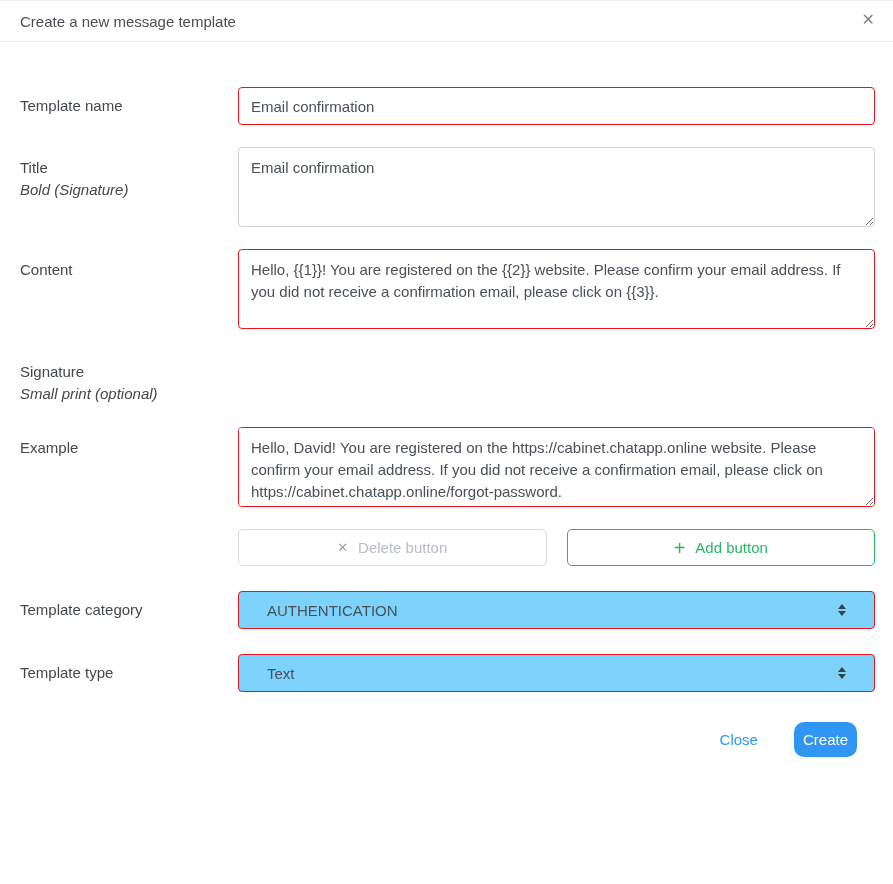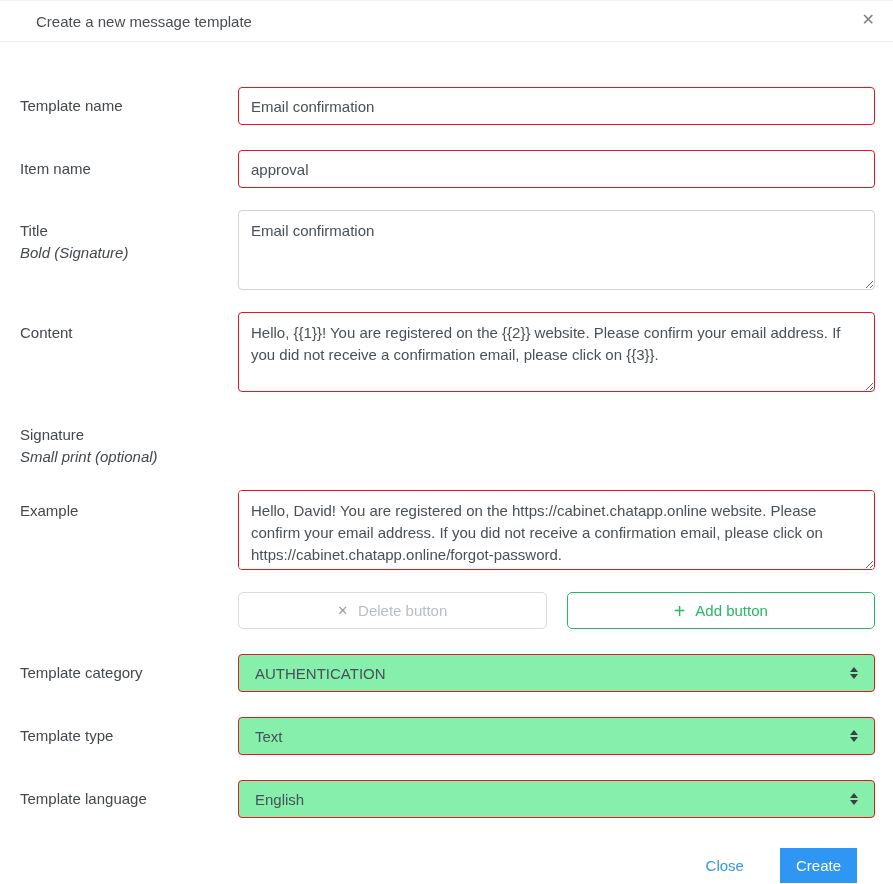--- a/index.html
+++ b/index.html
@@ -9,21 +9,21 @@
     --border:#ced4da;
     --text:#495057;
     --label:#43484d;
     --muted:#b9bec4;
   }
   *{box-sizing:border-box;margin:0;padding:0;}
   html,body{width:893px;height:884px;background:#fff;overflow:hidden;
     font-family:"Liberation Sans","DejaVu Sans",sans-serif;color:var(--text);}
   .modal{width:893px;height:884px;background:#fff;border-top:1px solid #f1f3f4;}
   .modal-header{position:relative;height:41px;border-bottom:1px solid #eceef0;
-    display:flex;align-items:center;padding:0 36px;}
+    display:flex;align-items:center;padding:0 20px;}
   .modal-title{font-size:15px;color:#4a4e52;}
   .close-x{position:absolute;right:18px;top:50%;transform:translateY(-55%);
     font-size:16px;color:#7d8階288;color:#7d8288;cursor:pointer;line-height:1;}
   .modal-body{padding:20px 18px 0 20px;}
   .row{display:flex;margin-bottom:22px;}
   .row.center{align-items:center;margin-top:25px;}
   .label-col{width:218px;flex:0 0 218px;padding-right:12px;}
   .label-col.top{padding-top:10px;}
   .label{font-size:15px;color:var(--label);line-height:22px;}
   .sublabel{font-size:15px;color:var(--label);font-style:italic;line-height:22px;}
@@ -36,33 +36,33 @@
     font-family:"Liberation Sans","DejaVu Sans",sans-serif;resize:vertical;display:block;background:#fff;}
   .invalid{border:1.5px solid var(--red) !important;}
   .two-btns{display:flex;gap:20px;}
   .ghost-btn{flex:1;height:37px;border:1px solid #d9dcdf;border-radius:5px;background:#fff;
     font-size:15px;display:flex;align-items:center;justify-content:center;gap:10px;cursor:pointer;
     font-family:"Liberation Sans","DejaVu Sans",sans-serif;}
   .ghost-btn.delete{color:var(--muted);}
   .ghost-btn.delete .x-ic{color:#9aa0a6;font-size:13px;font-weight:bold;}
   .ghost-btn.add{border:1px solid var(--green);color:var(--green);}
   .ghost-btn.add .plus-ic{color:var(--green);font-size:20px;font-weight:400;line-height:1;}
-  .select{width:100%;height:38px;border:1px solid var(--border);border-radius:4px;background:#86efac;
-    display:flex;align-items:center;justify-content:space-between;padding:0 16px;font-size:15px;
+  .select{width:100%;height:38px;border:1px solid var(--border);border-radius:4px;background:#7dd3fc;
+    display:flex;align-items:center;justify-content:space-between;padding:0 28px;font-size:15px;
     color:var(--text);cursor:pointer;}
   .updown{display:flex;flex-direction:column;gap:2px;align-items:center;}
   .updown .tri-up{width:0;height:0;border-left:4px solid transparent;border-right:4px solid transparent;
     border-bottom:5px solid #3c4043;}
   .updown .tri-down{width:0;height:0;border-left:4px solid transparent;border-right:4px solid transparent;
     border-top:5px solid #3c4043;}
   .modal-footer{display:flex;justify-content:flex-end;align-items:center;gap:36px;
     padding:8px 18px 0 0;}
   .close-link{color:var(--blue);font-size:15px;cursor:pointer;text-decoration:none;}
-  .create-btn{background:var(--blue);color:#fff;border:none;border-radius:0;height:35px;
-    padding:0 16px;font-size:15px;cursor:pointer;
+  .create-btn{background:var(--blue);color:#fff;border:none;border-radius:10px;height:35px;
+    padding:0 9px;font-size:15px;cursor:pointer;
     font-family:"Liberation Sans","DejaVu Sans",sans-serif;text-align:right;}
 </style>
 </head>
 <body>
 
 <div class="modal">
 
   <div class="modal-header">
     <div class="modal-title">Create a new message template</div>
     <span class="close-x">✕</span>
@@ -72,28 +72,20 @@
 
     <div class="row center">
       <div class="label-col">
         <div class="label">Template name</div>
       </div>
       <div class="ctrl-col">
         <input class="text-input invalid" value="Email confirmation" style="">
       </div>
     </div>
 
-    <div class="row center">
-      <div class="label-col">
-        <div class="label">Item name</div>
-      </div>
-      <div class="ctrl-col">
-        <input class="text-input invalid" value="approval" style="">
-      </div>
-    </div>
 
     <div class="row">
       <div class="label-col top">
         <div class="label">Title</div>
         <div class="sublabel">Bold (Signature)</div>
       </div>
       <div class="ctrl-col">
         <textarea class="area" style="">Email confirmation</textarea>
       </div>
     </div>
@@ -160,34 +152,20 @@
         <div class="select invalid">
           <span>Text</span>
           <span class="updown">
               <span class="tri-up"></span>
               <span class="tri-down"></span>
             </span>
         </div>
       </div>
     </div>
 
-    <div class="row center">
-      <div class="label-col">
-        <div class="label">Template language</div>
-      </div>
-      <div class="ctrl-col">
-        <div class="select invalid">
-          <span>English</span>
-          <span class="updown">
-              <span class="tri-up"></span>
-              <span class="tri-down"></span>
-            </span>
-        </div>
-      </div>
-    </div>
 
     <div class="modal-footer">
       <a class="close-link">Close</a>
       <button class="create-btn">Create</button>
     </div>
 
   </div>
 </div>
 
 </body></html>

